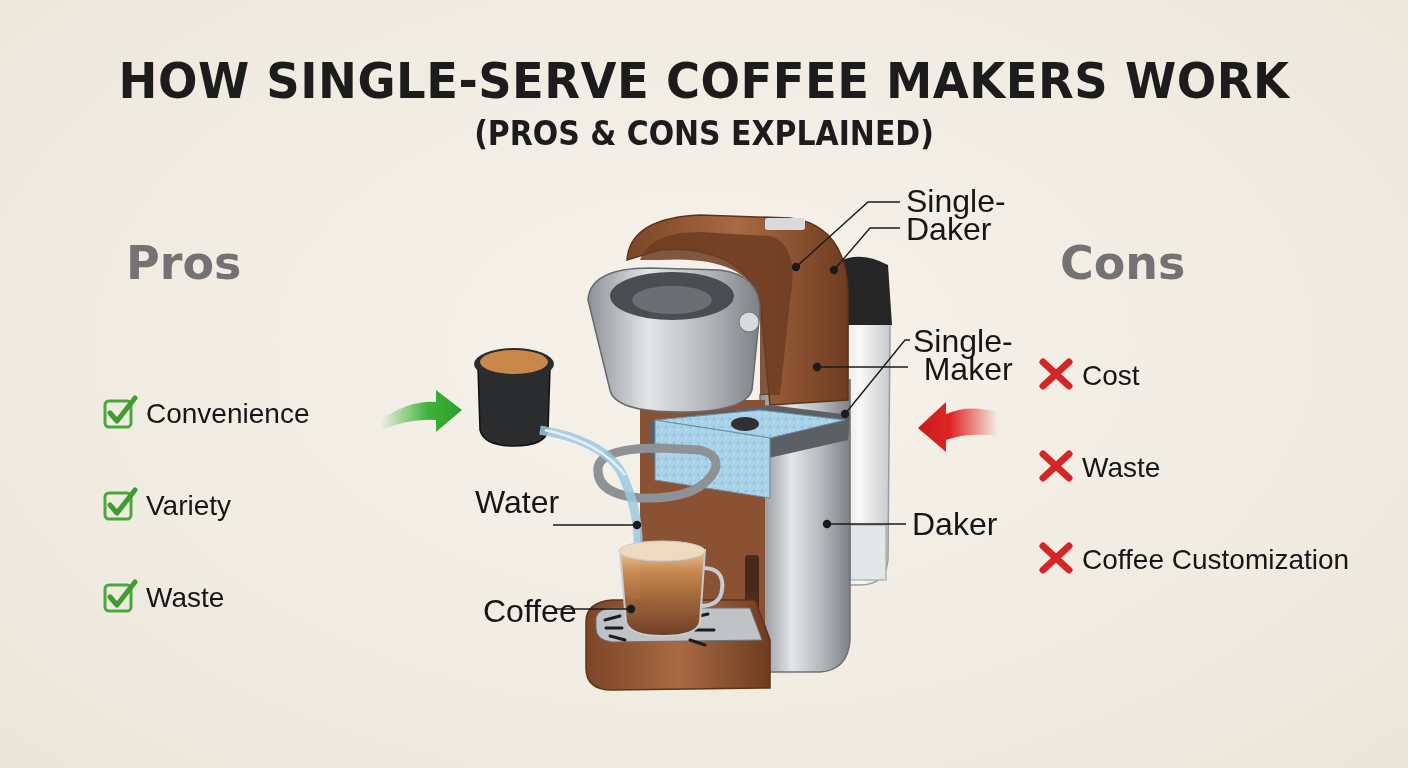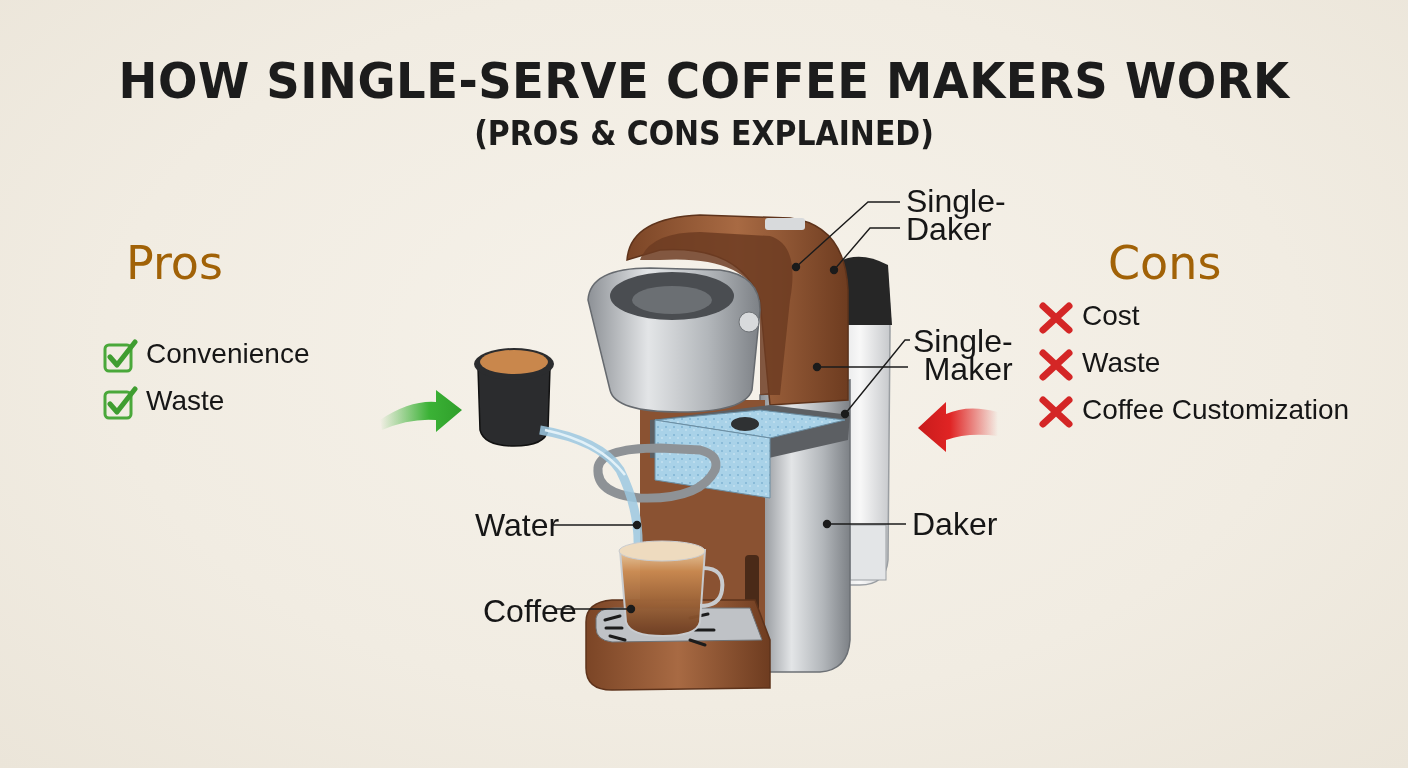--- a/index.html
+++ b/index.html
@@ -12,24 +12,24 @@
     position:absolute; left:0; width:1408px; top:52px; text-align:center;
     font-family:"DejaVu Sans", sans-serif; font-weight:bold; font-size:50px;
     letter-spacing:0.5px; color:#1c1c1c; transform:scaleX(0.93); transform-origin:center;
   }
   .subtitle {
     position:absolute; left:0; width:1408px; top:113px; text-align:center;
     font-family:"DejaVu Sans", sans-serif; font-weight:bold; font-size:34px;
     color:#1c1c1c; transform:scaleX(0.88); transform-origin:center;
   }
   .section-head {
-    position:absolute; font-family:"DejaVu Sans", sans-serif; font-weight:normal; font-size:46px; color:#a16207;
+    position:absolute; font-family:"DejaVu Sans", sans-serif; font-weight:bold; font-size:46px; color:#737373;
   }
   .list { position:absolute; margin:0; padding:0; list-style:none; }
-  .list li { display:flex; align-items:flex-start; height:47px; font-size:28px; color:#161616; }
+  .list li { display:flex; align-items:flex-end; height:47px; font-size:28px; color:#161616;margin-top:45px; }
   .icon-box { width:36px; height:36px; margin-right:8px; display:inline-block; flex:0 0 auto; }
   .callout { position:absolute; font-size:32px; color:#161616; line-height:28px; }
   svg.layer { position:absolute; left:0; top:0; }
 </style>
 </head>
 <body>
 
 <div class="title">HOW SINGLE-SERVE COFFEE MAKERS WORK</div>
 <div class="subtitle">(PROS &amp; CONS EXPLAINED)</div>
 
@@ -40,25 +40,32 @@
       <rect x="3" y="7" width="26" height="26" rx="4" fill="none" stroke="#4aa83a" stroke-width="3"></rect>
       <path d="M8 19 L15 27 L33 4" fill="none" stroke="#3f9d30" stroke-width="5" stroke-linecap="round" stroke-linejoin="round"></path>
     </svg>
     <span>Convenience</span>
   </li>
   <li>
     <svg class="icon-box" viewBox="0 0 36 36">
       <rect x="3" y="7" width="26" height="26" rx="4" fill="none" stroke="#4aa83a" stroke-width="3"></rect>
       <path d="M8 19 L15 27 L33 4" fill="none" stroke="#3f9d30" stroke-width="5" stroke-linecap="round" stroke-linejoin="round"></path>
     </svg>
+    <span>Variety</span>
+  </li>
+  <li>
+    <svg class="icon-box" viewBox="0 0 36 36">
+      <rect x="3" y="7" width="26" height="26" rx="4" fill="none" stroke="#4aa83a" stroke-width="3"></rect>
+      <path d="M8 19 L15 27 L33 4" fill="none" stroke="#3f9d30" stroke-width="5" stroke-linecap="round" stroke-linejoin="round"></path>
+    </svg>
     <span>Waste</span>
   </li>
 </ul>
 
-<div class="section-head" style="left:1108px; top:236px;">Cons</div>
+<div class="section-head" style="left:1060px; top:236px;">Cons</div>
 <ul class="list" style="left:1038px; top:300px;">
   <li>
     <svg class="icon-box" viewBox="0 0 36 36">
       <path d="M5 6 L31 30 M31 6 L5 30" stroke="#d42626" stroke-width="7" stroke-linecap="round"></path>
     </svg>
     <span>Cost</span>
   </li>
   <li>
     <svg class="icon-box" viewBox="0 0 36 36">
       <path d="M5 6 L31 30 M31 6 L5 30" stroke="#d42626" stroke-width="7" stroke-linecap="round"></path>
@@ -187,15 +194,15 @@
 </svg>
 
 <div class="callout" style="left:906px; top:187px;">
   <div>Single-</div>
   <div>Daker</div>
 </div>
 <div class="callout" style="left:913px; top:327px;">
   <div>Single-</div>
   <div style="padding-left:6px;text-align:right;">Maker</div>
 </div>
-<div class="callout" style="left:475px; top:511px;">Water</div>
+<div class="callout" style="left:475px; top:488px;">Water</div>
 <div class="callout" style="left:470px; top:597px;margin-left:13px;">Coffee</div>
 <div class="callout" style="left:912px; top:510px;">Daker</div>
 
 </body></html>

